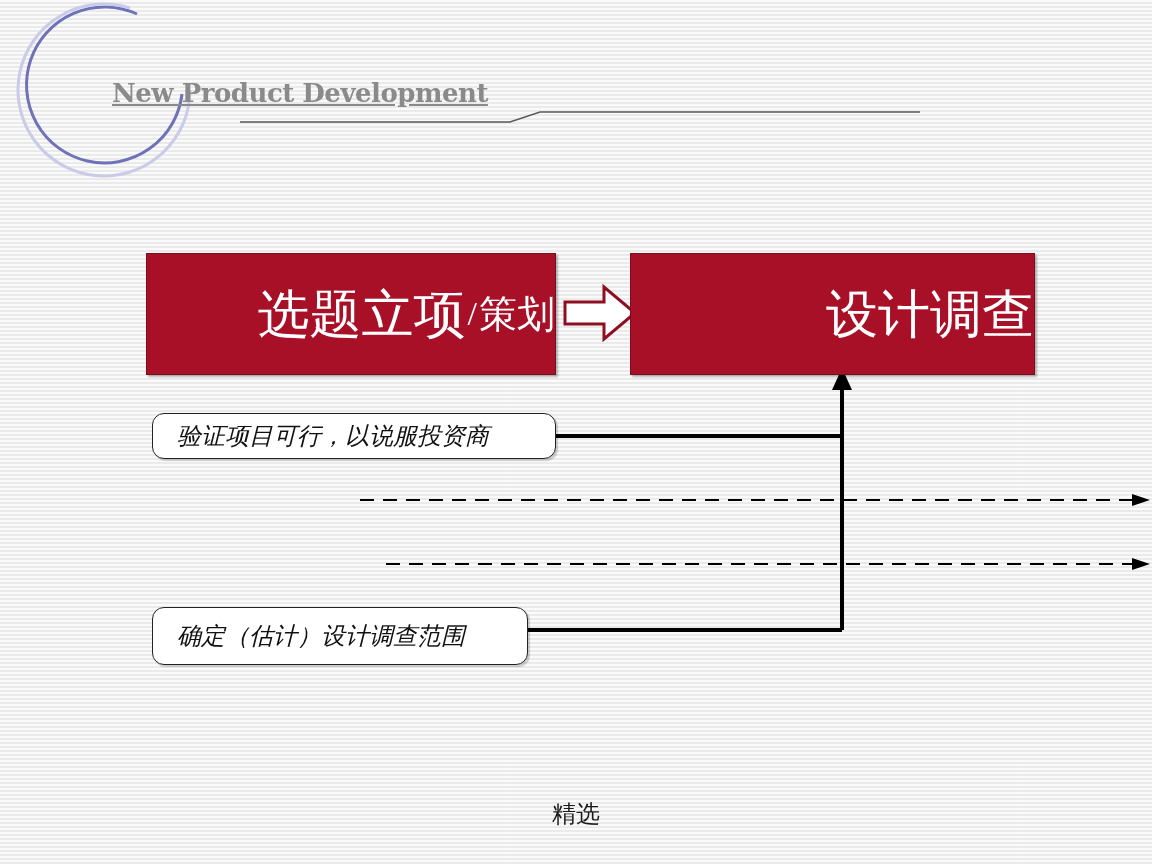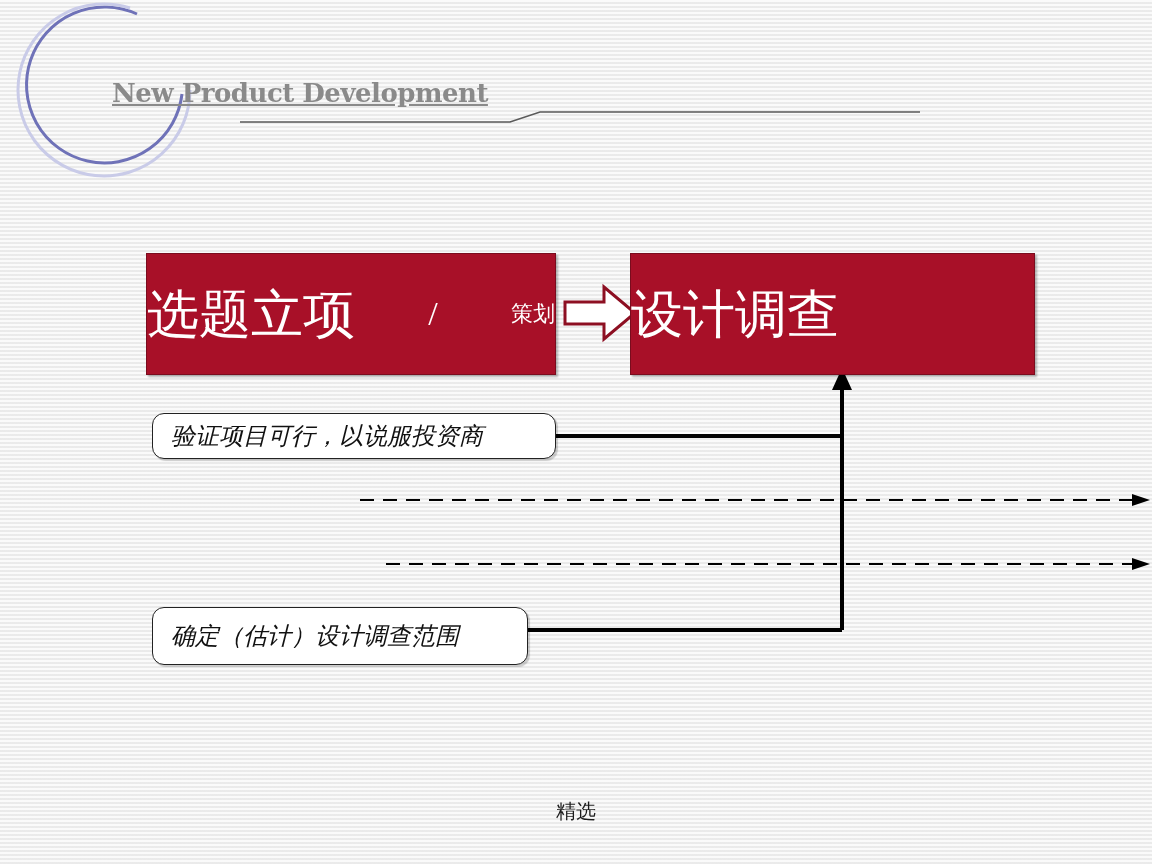--- a/index.html
+++ b/index.html
@@ -57,21 +57,21 @@
 
   
   .redbox {
     position: absolute;
     background: #a81028;
     border: 1px solid #7a0c1e;
     box-shadow: 2px 2px 2px rgba(0,0,0,0.28);
     color: #ffffff;
     display: flex;
     align-items: center;
-    justify-content: space-between;
+    justify-content: flex-end;
     white-space: nowrap;
   }
   #box-topic {
     left: 146px;
     top: 253px;
     width: 408px;
     height: 120px;
   }
   #box-survey {
     left: 630px;
@@ -79,21 +79,21 @@
     width: 403px;
     height: 120px;
   }
   .redbox .main-cn {
     font-family: "DejaVu Sans", sans-serif;
     font-size: 52px;
     line-height: 1;
   }
   .redbox .sub-cn {
     font-family: "DejaVu Sans", sans-serif;
-    font-size: 22px;
+    font-size: 38px;
     line-height: 1;
   }
   .redbox .slash {
     font-family: "Liberation Serif", serif;
     font-size: 34px;
     padding: 0 2px;
   }
 
   
   .big-arrow {
@@ -106,21 +106,21 @@
 
   
   .labelbox {
     position: absolute;
     background: #ffffff;
     border: 1.5px solid #222222;
     border-radius: 12px;
     box-shadow: 2px 2px 1px rgba(0,0,0,0.18);
     display: flex;
     align-items: center;
-    padding-left: 18px;
+    padding-left: 24px;
     color: #111111;
     font-family: "DejaVu Sans", sans-serif;
     font-size: 24px;
     white-space: nowrap;
     box-sizing: border-box;
   }
   .labelbox.italic {
     font-style: italic;
   }
   #label-0 { left: 152px; top: 413px;  width: 404px; height: 46px; }
@@ -139,21 +139,21 @@
   }
 
   
   .footer {
     position: absolute;
     left: 0;
     top: 798px;
     width: 1152px;
     text-align: center;
     font-family: "DejaVu Sans", sans-serif;
-    font-size: 20px;
+    font-size: 24px;
     color: #1a1a1a;
   }
 </style>
 </head>
 <body>
 
 <div id="slide">
 
   <svg class="arc-deco" viewBox="0 0 190 190">
     <path d="M125 12 A 78 78 0 1 0 170 92" fill="none" stroke="#6f72b8" stroke-width="3"></path>

